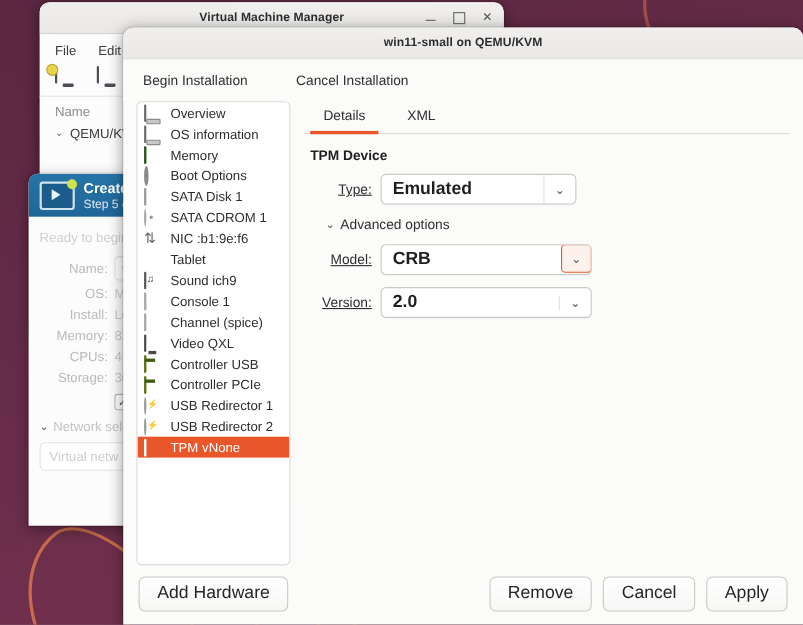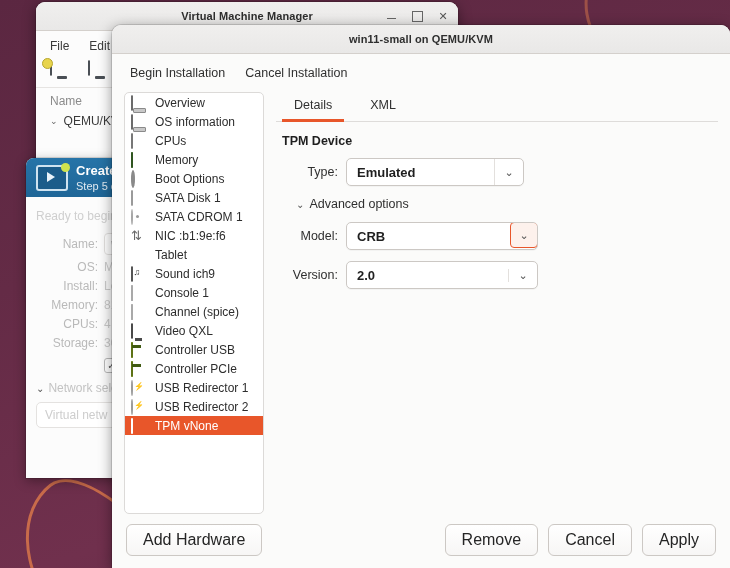--- a/index.html
+++ b/index.html
@@ -224,21 +224,21 @@
   
   #vmdetails-window {
     left: 112px; top: 25px;
     width: 618px; height: 543px;
     border-radius: 9px 9px 0 0;
     display: flex; flex-direction: column;
     background: #fbfbfa;
   }
   #vmdetails-toolbar {
     display: flex;
-    gap: 20px;
+    gap: 44px;
     padding: 12px 18px;
     font-size: 12.5px;
     color: #303030;
     background: #fbfbfa;
   }
   #vmdetails-toolbar .tbitem { cursor: pointer; }
 
   #vmdetails-main {
     flex: 1;
     display: flex;
@@ -332,34 +332,35 @@
     display: flex; align-items: center;
     margin-bottom: 11px;
   }
   .frow .flabel {
     width: 56px;
     text-align: right;
     padding-right: 8px;
     font-size: 12.5px;
     color: #2f2f2f;
     flex: none;
+    text-decoration: underline;
   }
   .combo {
     display: flex;
     border: 1px solid #ccc8c4;
     border-radius: 5px;
     background: #ffffff;
     overflow: hidden;
     height: 26px;
     box-shadow: 0 1px 0 rgba(0,0,0,0.03);
   }
   .combo .cval {
     padding: 0 10px;
     display: flex; align-items: center;
-    font-size: 13px;
+    font-size: 16px;
     font-weight: bold;
     color: #1f1f1f;
     flex: 1;
   }
   .combo .carrow {
     width: 28px;
     display: flex; align-items: center; justify-content: center;
     border-left: 1px solid #e3e0dd;
     color: #555;
     font-size: 11px;
@@ -508,24 +509,20 @@
     <div id="hw-list">
       <div class="hw-item">
         <span class="hw-ico"><span class="ic-monitor"></span></span>
         <span>Overview</span>
       </div>
       <div class="hw-item">
         <span class="hw-ico"><span class="ic-monitor"></span></span>
         <span>OS information</span>
       </div>
       <div class="hw-item">
-        <span class="hw-ico"><span class="ic-cpu"></span></span>
-        <span>CPUs</span>
-      </div>
-      <div class="hw-item">
         <span class="hw-ico"><span class="ic-mem"></span></span>
         <span>Memory</span>
       </div>
       <div class="hw-item">
         <span class="hw-ico"><span class="ic-boot"></span></span>
         <span>Boot Options</span>
       </div>
       <div class="hw-item">
         <span class="hw-ico"><span class="ic-disk"></span></span>
         <span>SATA Disk 1</span>

